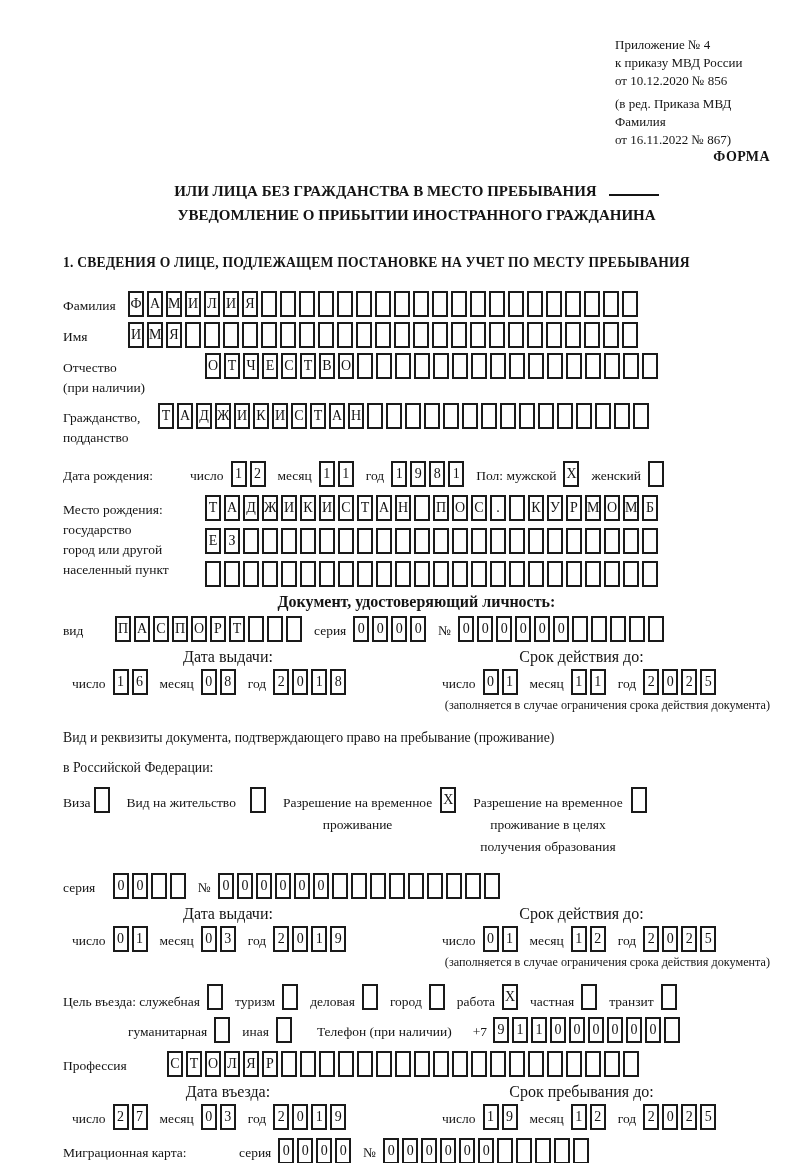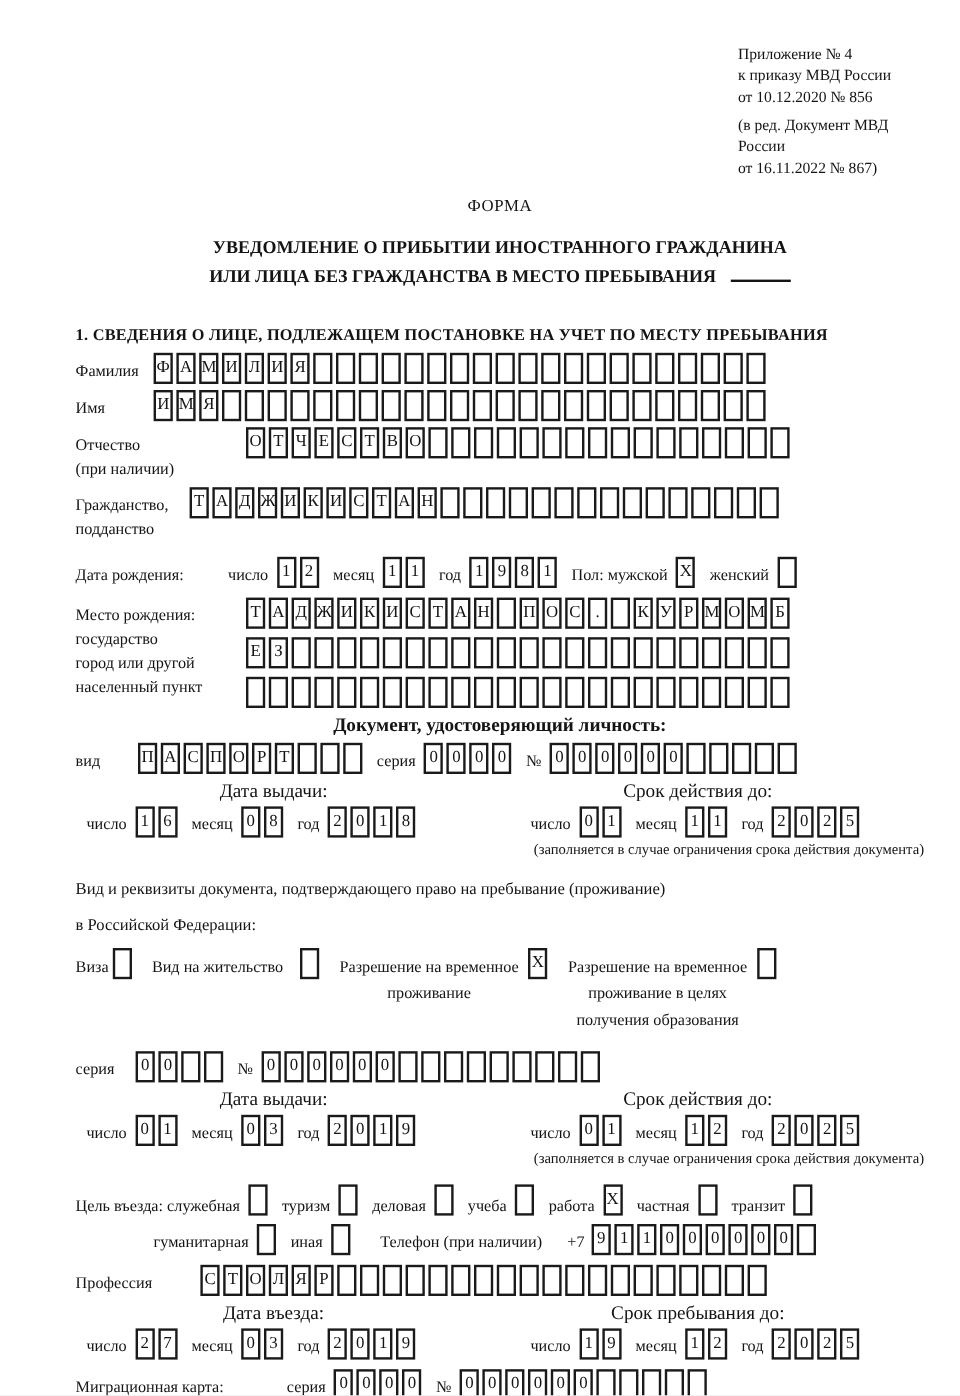--- a/index.html
+++ b/index.html
@@ -4,35 +4,35 @@
 <style>
   * { box-sizing: border-box; }
   html,body { margin:0; padding:0; background:#e9e9e9; }
   .page {
     width:800px; height:1163px; margin:0 auto; background:#ffffff;
     padding:36px 30px 26px 63px; position:relative; overflow:hidden;
     font-family:"Liberation Serif","DejaVu Serif",serif; color:#141414;
   }
   .top-note { margin-left:552px; font-size:13px; line-height:1.38; }
   .top-note .grp2 { margin-top:5px; }
-  .forma { text-align:center; font-weight:normal; font-size:14px; margin-top:16px; letter-spacing:.4px; }
+  .forma { text-align:right; font-weight:bold; font-size:14px; margin-top:0; letter-spacing:.4px; }
   .title { text-align:center; font-weight:bold; font-size:15px; line-height:1.6; margin-top:14px; }
   .blank-line { display:inline-block; width:50px; height:13px; border-bottom:2px solid #141414; margin-left:12px; }
   .sec-head { font-weight:bold; font-size:13.6px; margin-top:28px; letter-spacing:.2px; }
 
   .row { display:flex; align-items:flex-start; margin-top:5px; }
   .lbl { font-size:13.5px; line-height:1.5; white-space:pre-line; flex-shrink:0; padding-top:5px; }
   .w65 { width:65px; } .w95 { width:95px; } .w142 { width:142px; } .w90 { width:90px; }
   .inline-lbl { font-size:13.5px; padding:7px 7px 0 9px; white-space:nowrap; }
   .boxes { display:flex; flex-wrap:nowrap; }
   .cbox {
     display:inline-block; width:16px; height:26px; border:2px solid #1a1a1a;
     margin-right:3px; font-size:14px; line-height:22px; text-align:center; flex-shrink:0;
   }
-  .mt12 { margin-top:12px; } .mt16 { margin-top:16px; } .mt8 { margin-top:8px; } .mt20 { margin-top:7px;align-items:center; }
+  .mt12 { margin-top:12px; } .mt16 { margin-top:16px; } .mt8 { margin-top:8px; } .mt20 { margin-top:20px;align-items:center; }
   .dline { display:flex; align-items:flex-start; }
   .dates-wrap { display:flex; margin-top:6px; }
   .dcol { display:flex; flex-direction:column; }
   .dcol.left { width:330px; }
   .dcol.right { flex:1; }
   .dhead { text-align:center; font-size:16px; margin-bottom:3px; }
   .dnote { font-size:12.2px; margin-top:3px; text-align:right; white-space:nowrap; }
 
   .para { font-size:13.8px; line-height:2.2; margin-top:10px; }
   .cb-row { display:flex; align-items:flex-start; margin-top:4px; }
@@ -48,30 +48,30 @@
 </head>
 <body>
 
 <div class="page">
 
   <div class="top-note">
     <div>Приложение № 4</div>
     <div>к приказу МВД России</div>
     <div>от 10.12.2020 № 856</div>
     <div class="grp2">
-      <div>(в ред. Документ МВД России</div>
+      <div>(в ред. Приказа МВД Фамилия</div>
       <div>от 16.11.2022 № 867)</div>
     </div>
   </div>
 
   <div class="forma">ФОРМА</div>
 
   <div class="title">
+    <div><span>ИЛИ ЛИЦА БЕЗ ГРАЖДАНСТВА В МЕСТО ПРЕБЫВАНИЯ</span><span class="blank-line"></span></div>
     <div>УВЕДОМЛЕНИЕ О ПРИБЫТИИ ИНОСТРАННОГО ГРАЖДАНИНА</div>
-    <div><span>ИЛИ ЛИЦА БЕЗ ГРАЖДАНСТВА В МЕСТО ПРЕБЫВАНИЯ</span><span class="blank-line"></span></div>
   </div>
 
   <div class="sec-head">1. СВЕДЕНИЯ О ЛИЦЕ, ПОДЛЕЖАЩЕМ ПОСТАНОВКЕ НА УЧЕТ ПО МЕСТУ ПРЕБЫВАНИЯ</div>
 
   <div class="row mt20">
     <span class="lbl w65">Фамилия</span>
     <span class="boxes">
         <span class="cbox">Ф</span>
         <span class="cbox">А</span>
         <span class="cbox">М</span>
@@ -519,21 +519,21 @@
         <span class="cbox"></span>
       </span>
     <span class="inline-lbl">туризм</span>
     <span class="boxes">
         <span class="cbox"></span>
       </span>
     <span class="inline-lbl">деловая</span>
     <span class="boxes">
         <span class="cbox"></span>
       </span>
-    <span class="inline-lbl">учеба</span>
+    <span class="inline-lbl">город</span>
     <span class="boxes">
         <span class="cbox"></span>
       </span>
     <span class="inline-lbl">работа</span>
     <span class="boxes">
         <span class="cbox">X</span>
       </span>
     <span class="inline-lbl">частная</span>
     <span class="boxes">
         <span class="cbox"></span>

